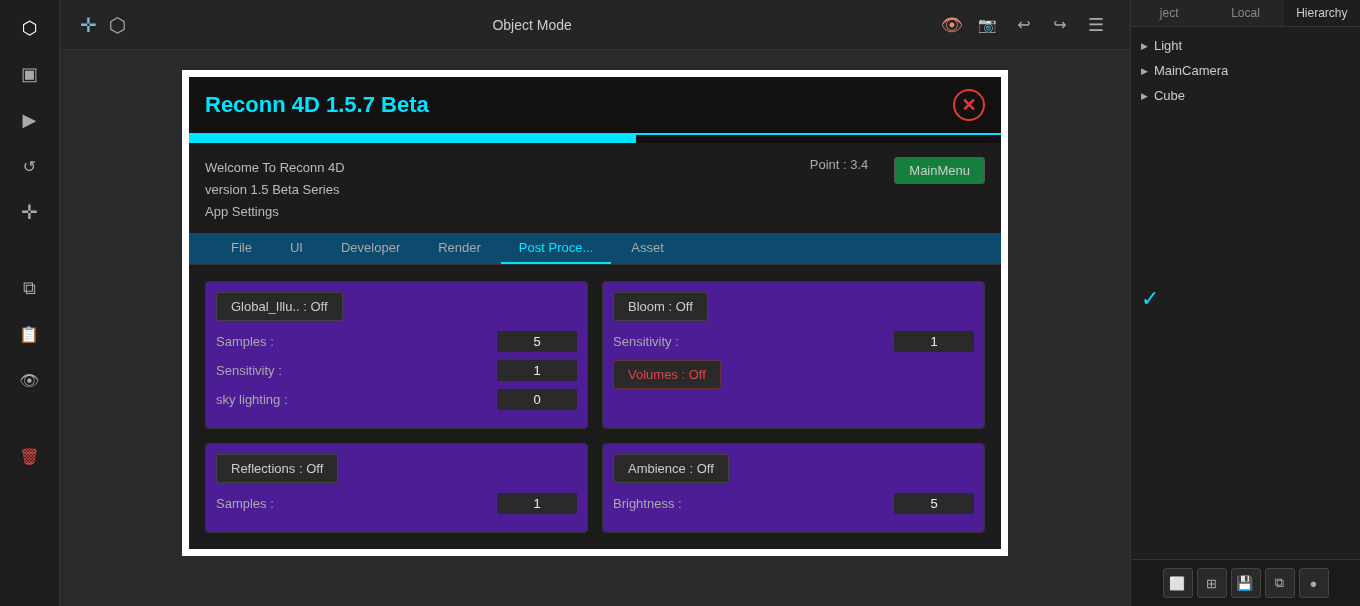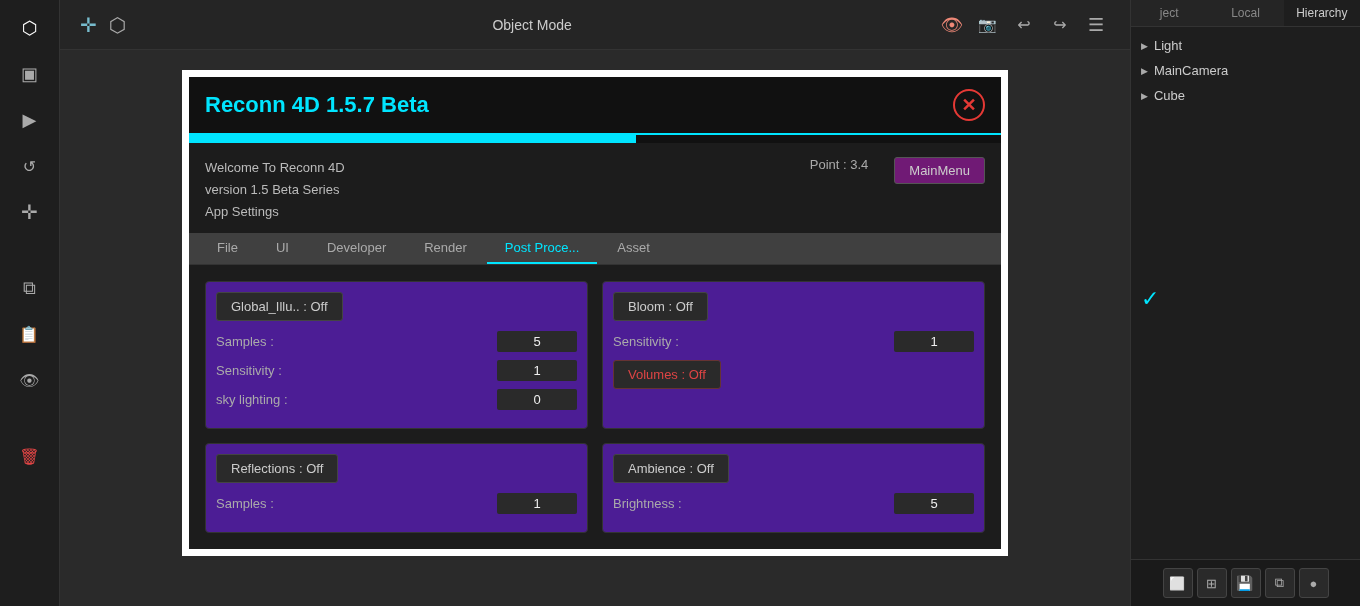--- a/index.html
+++ b/index.html
@@ -155,35 +155,35 @@
     }
     .modal-info-right {
       display: flex;
       gap: 26px;
     }
     .point-label {
       color: #aaa;
       font-size: 13px;
     }
     .main-menu-btn {
-      background: #701a75;
+      background: #15803d;
       border: 1px solid #555;
       color: #ccc;
       padding: 5px 14px;
       font-size: 13px;
       cursor: pointer;
       border-radius: 3px;
     }
 
     
     .tabs {
       display: flex;
-      background: #404040;
+      background: #0c4a6e;
       border-bottom: 1px solid #333;
-      padding: 0 10px;
+      padding: 0 24px;
       gap: 2px;
     }
     .tab {
       padding: 7px 18px;
       font-size: 13px;
       cursor: pointer;
       color: #aaa;
       border-bottom: 2px solid transparent;
     }
     .tab.active {

